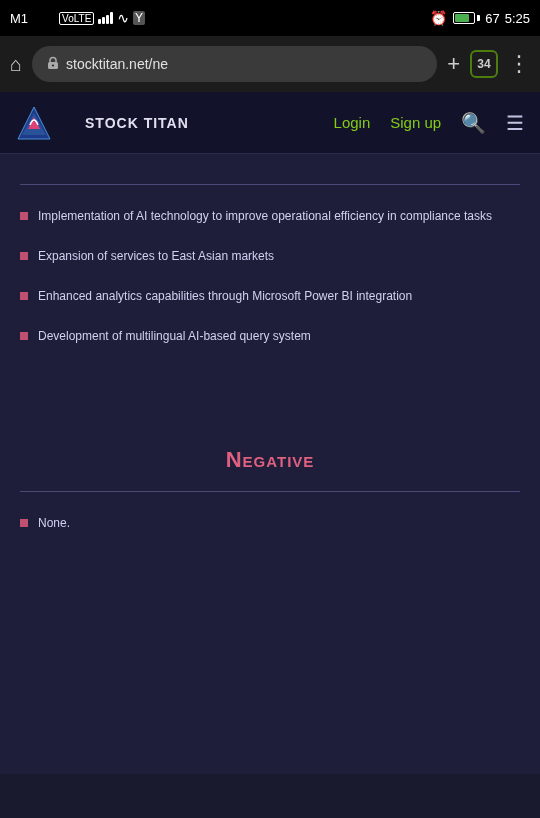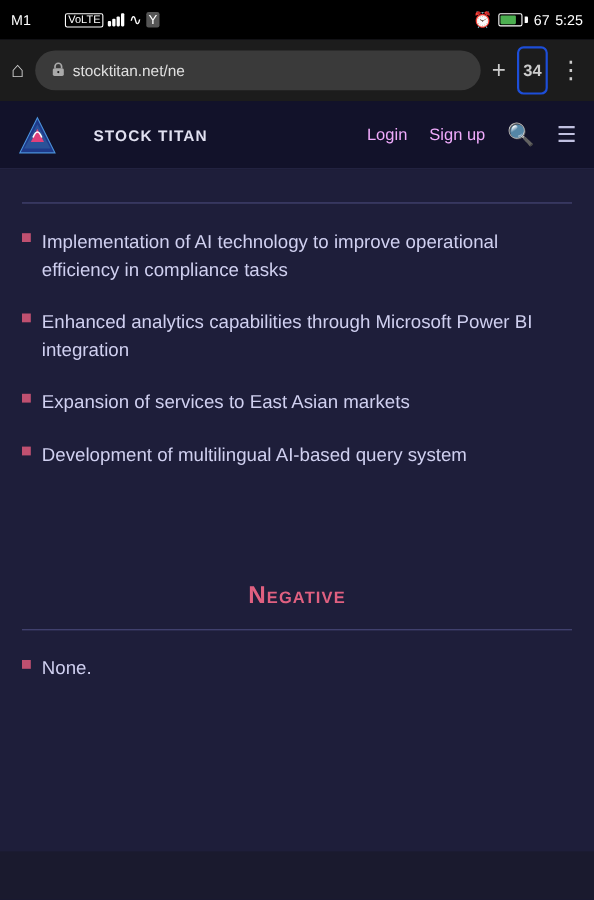--- a/index.html
+++ b/index.html
@@ -102,28 +102,28 @@
     .browser-btn {
       color: #ccc;
       font-size: 20px;
       cursor: pointer;
       display: flex;
       align-items: center;
       justify-content: center;
     }
     .tab-count {
       width: 28px;
-      height: 44px;
-      border: 2px solid #1d4ed8;
+      height: 28px;
+      border: 2px solid #4d7c0f;
       border-radius: 6px;
       display: flex;
       align-items: center;
       justify-content: center;
       color: #ccc;
-      font-size: 15px;
+      font-size: 12px;
       font-weight: bold;
       cursor: pointer;
     }
 
     
     .site-header {
       background: #12122a;
       display: flex;
       align-items: center;
       padding: 10px 16px;
@@ -137,21 +137,21 @@
     }
     .site-title {
       font-size: 14px;
       font-weight: 800;
       color: #e0e0f0;
       letter-spacing: 1px;
       flex: 1;
       margin-left: 23px;
     }
     .nav-link {
-      color: #f0abfc;
+      color: #84cc16;
       font-size: 15px;
       font-weight: 500;
       cursor: pointer;
       margin-left: 10px;
     }
     .header-icon {
       color: #c0c0e0;
       font-size: 20px;
       cursor: pointer;
       margin-left: 10px;
@@ -192,21 +192,21 @@
 
     .bullet-list {
       list-style: none;
       padding: 0;
     }
     .bullet-list li {
       display: flex;
       align-items: flex-start;
       gap: 10px;
       color: #d0d0f0;
-      font-size: 17px;
+      font-size: 12px;
       line-height: 1.5;
       margin-bottom: 22px;
     }
     .bullet-square {
       width: 8px;
       height: 8px;
       min-width: 8px;
       min-height: 8px;
       background: #c05070;
       margin-top: 5px;
@@ -288,25 +288,25 @@
 
   <div class="section">
     <hr class="divider">
     <ul class="bullet-list">
       <li>
         <span class="bullet-square"></span>
         <span>Implementation of AI technology to improve operational efficiency in compliance tasks</span>
       </li>
       <li>
         <span class="bullet-square"></span>
+        <span>Expansion of services to East Asian markets</span>
+      </li>
+      <li>
+        <span class="bullet-square"></span>
         <span>Enhanced analytics capabilities through Microsoft Power BI integration</span>
-      </li>
-      <li>
-        <span class="bullet-square"></span>
-        <span>Expansion of services to East Asian markets</span>
       </li>
       <li>
         <span class="bullet-square"></span>
         <span>Development of multilingual AI-based query system</span>
       </li>
     </ul>
   </div>
 
   <div class="section-gap"></div>
 

